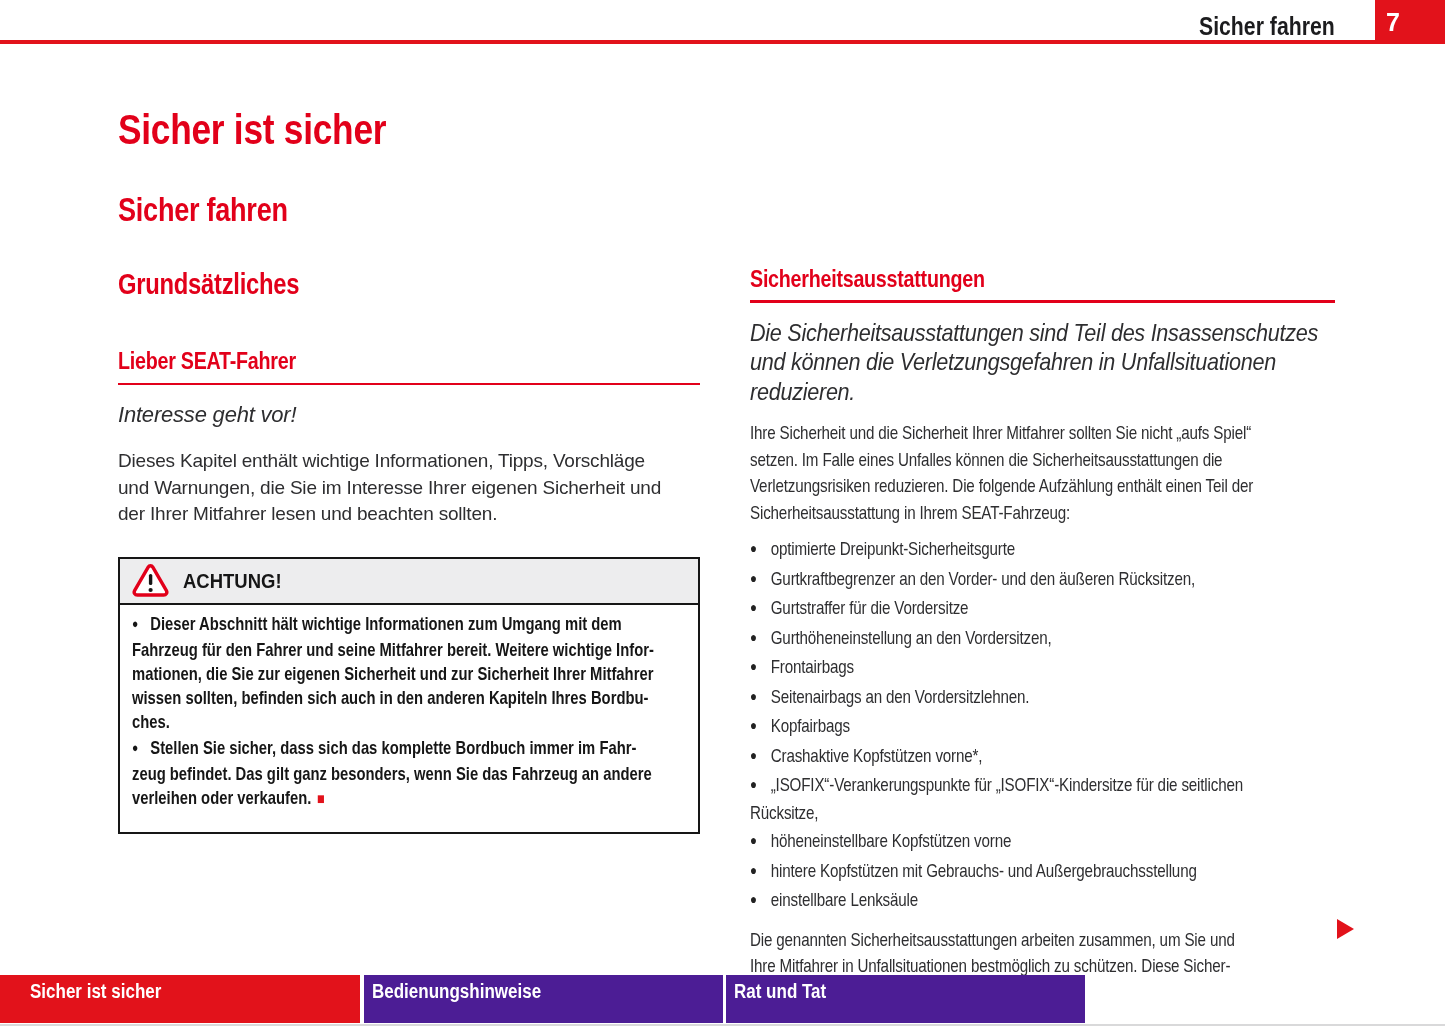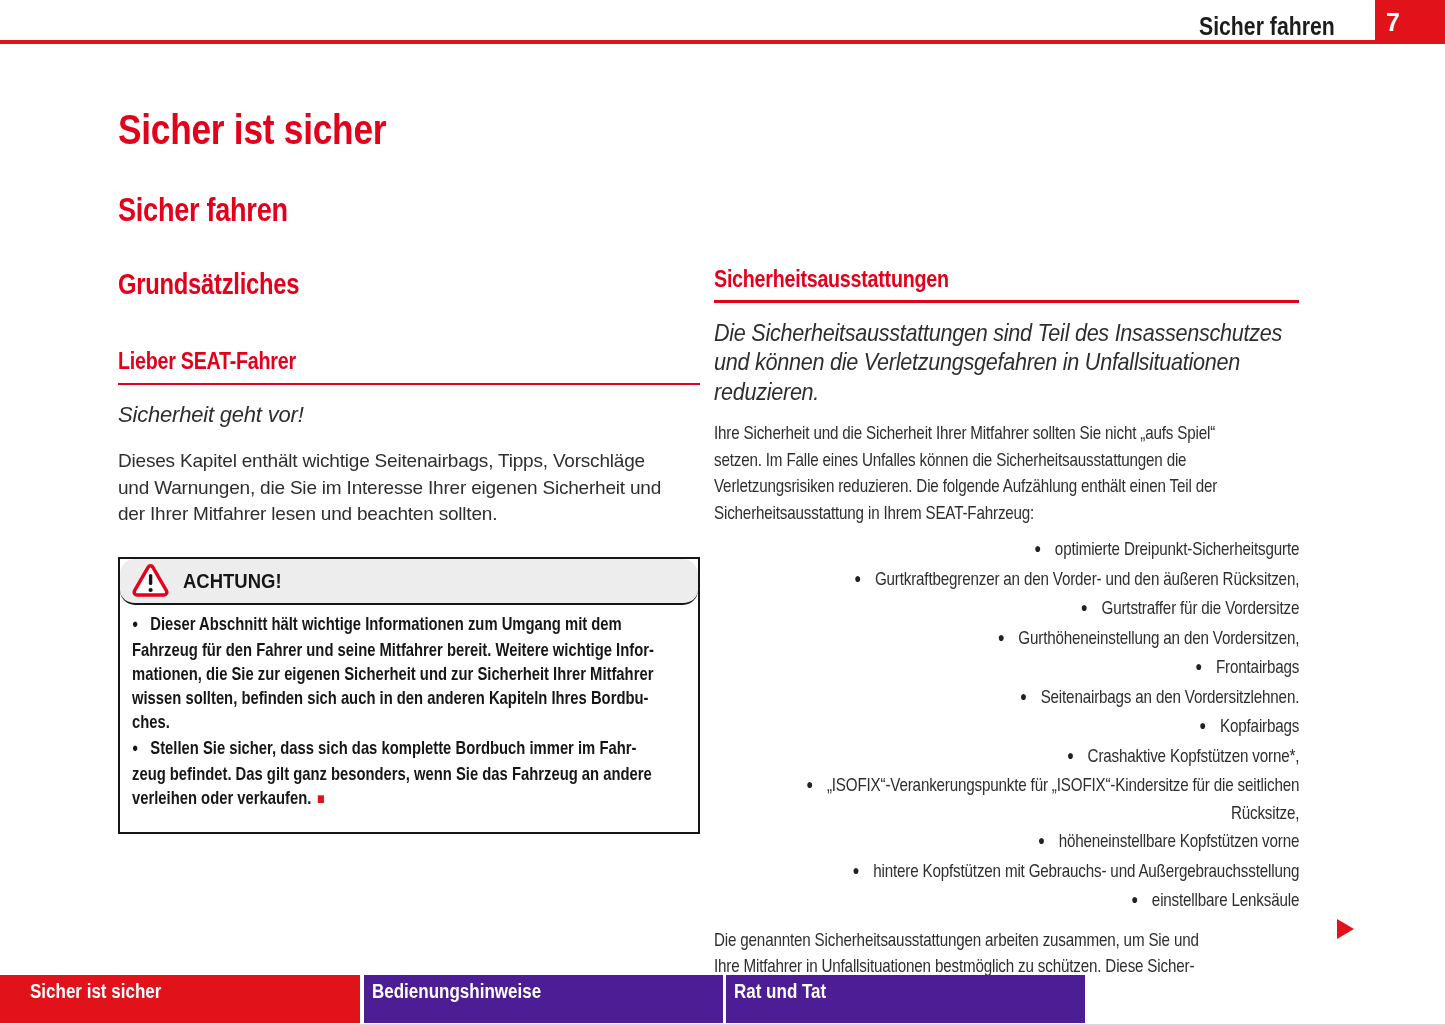--- a/index.html
+++ b/index.html
@@ -45,21 +45,21 @@
     position: absolute;
     left: 11px;
     top: 8px;
     color: #ffffff;
     font-size: 25px;
     font-weight: 700;
   }
 
   
   .col-left  { position: absolute; left: 118px; top: 106px; width: 582px; }
-  .col-right { position: absolute; left: 714px; top: 266px; width: 585px; }
+  .col-right { position: absolute; left: 750px; top: 266px; width: 585px; }
 
   .red { color: #e2001a; }
   .hd { font-weight: 700; transform: scaleX(0.82); transform-origin: 0 50%; white-space: nowrap; letter-spacing: -0.3px; }
 
   .h1 { font-size: 43px; line-height: 1.1; }
   .h2 { font-size: 33px; line-height: 1.1; margin-top: 39px; }
   .h3 { font-size: 29px; line-height: 1.1; margin-top: 40px; }
   .h4 { font-size: 24px; line-height: 1.1; margin-top: 48px; }
   .rule { height: 2.5px; background: #e2001a; margin-top: 8px; }
 
@@ -85,21 +85,20 @@
     border: 2px solid #161616;
     width: 582px;
   }
   .warn-head {
     background: #ededee;
     border-bottom: 2px solid #161616;
     height: 46px;
     display: flex;
     align-items: center;
     padding: 0 12px;
-    border-radius: 15px;
   }
   .warn-head .tri { width: 37px; height: 33px; flex: 0 0 auto; }
   .warn-title {
     font-size: 21px;
     font-weight: 700;
     color: #161616;
     margin-left: 14px;
     transform: scaleX(0.88);
     transform-origin: 0 50%;
   }
@@ -135,21 +134,21 @@
     margin-top: 14px;
     font-size: 18.5px;
     line-height: 26.5px;
     color: #2e2e30;
     white-space: pre-line;
     transform: scaleX(0.82);
     transform-origin: 0 0;
     width: 122%;
     letter-spacing: -0.2px;
   }
-  .safety-list { margin-top: 10px; list-style: none; text-align: right; }
+  .safety-list { margin-top: 10px; list-style: none; }
   .safety-list li {
     font-size: 18.5px;
     line-height: 26.5px;
     color: #2e2e30;
     white-space: pre-line;
     transform: scaleX(0.82);
     transform-origin: 0 0;
     width: 122%;
     margin-bottom: 2px;
     letter-spacing: -0.2px;
@@ -219,22 +218,22 @@
   <div class="page-num-box">
     <div class="num">7</div>
   </div>
 
   <div class="col-left">
     <div class="h1 hd red">Sicher ist sicher</div>
     <div class="h2 hd red">Sicher fahren</div>
     <div class="h3 hd red">Grundsätzliches</div>
     <div class="h4 hd red">Lieber SEAT-Fahrer</div>
     <div class="rule"></div>
-    <div class="lede-left">Sicherheit geht vor!</div>
-    <div class="para-left">Dieses Kapitel enthält wichtige Seitenairbags, Tipps, Vorschläge
+    <div class="lede-left">Interesse geht vor!</div>
+    <div class="para-left">Dieses Kapitel enthält wichtige Informationen, Tipps, Vorschläge
 und Warnungen, die Sie im Interesse Ihrer eigenen Sicherheit und
 der Ihrer Mitfahrer lesen und beachten sollten.</div>
 
     <div class="warn-box">
       <div class="warn-head">
         <svg class="tri" viewBox="0 0 37 33">
           <path d="M16.2 3.2 L2.6 26.6 C1.4 28.7 2.9 31 5.3 31 L31.7 31 C34.1 31 35.6 28.7 34.4 26.6 L20.8 3.2 C19.7 1.3 17.3 1.3 16.2 3.2 Z" fill="#ffffff" stroke="#e2001a" stroke-width="3.4" stroke-linejoin="round"></path>
           <rect x="16.9" y="10" width="3.4" height="11" rx="1.6" fill="#161616"></rect>
           <circle cx="18.6" cy="26" r="2.1" fill="#161616"></circle>
         </svg>

